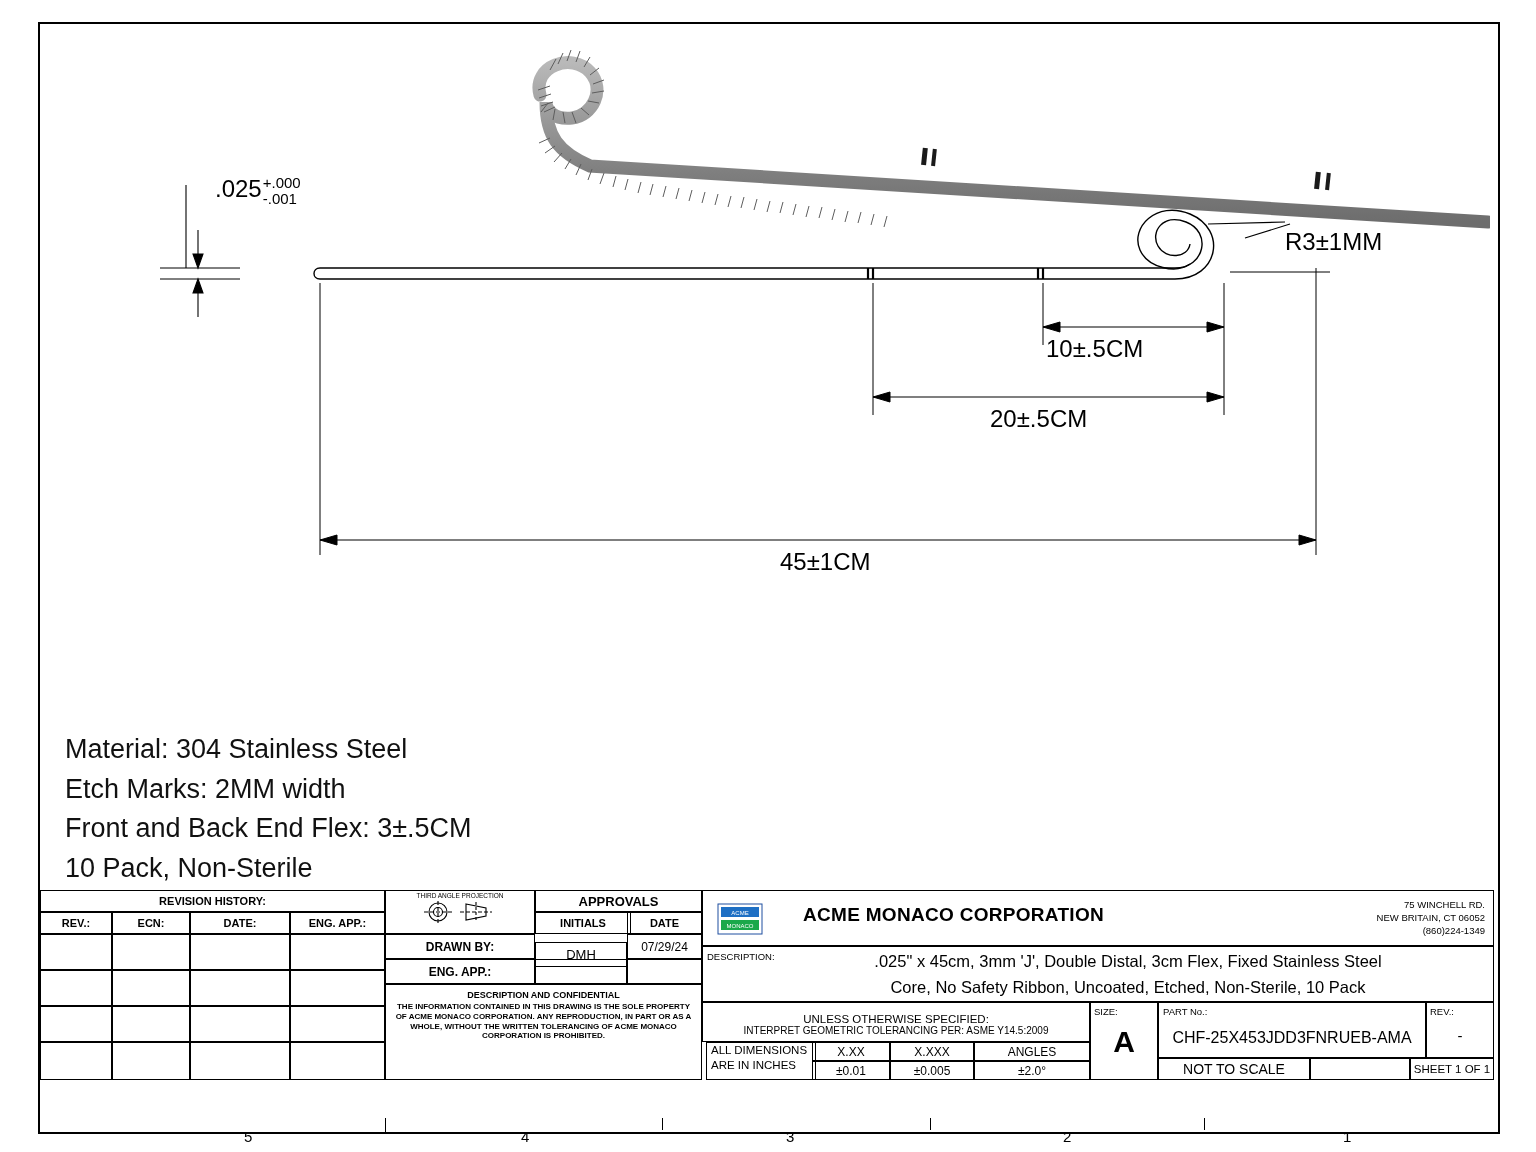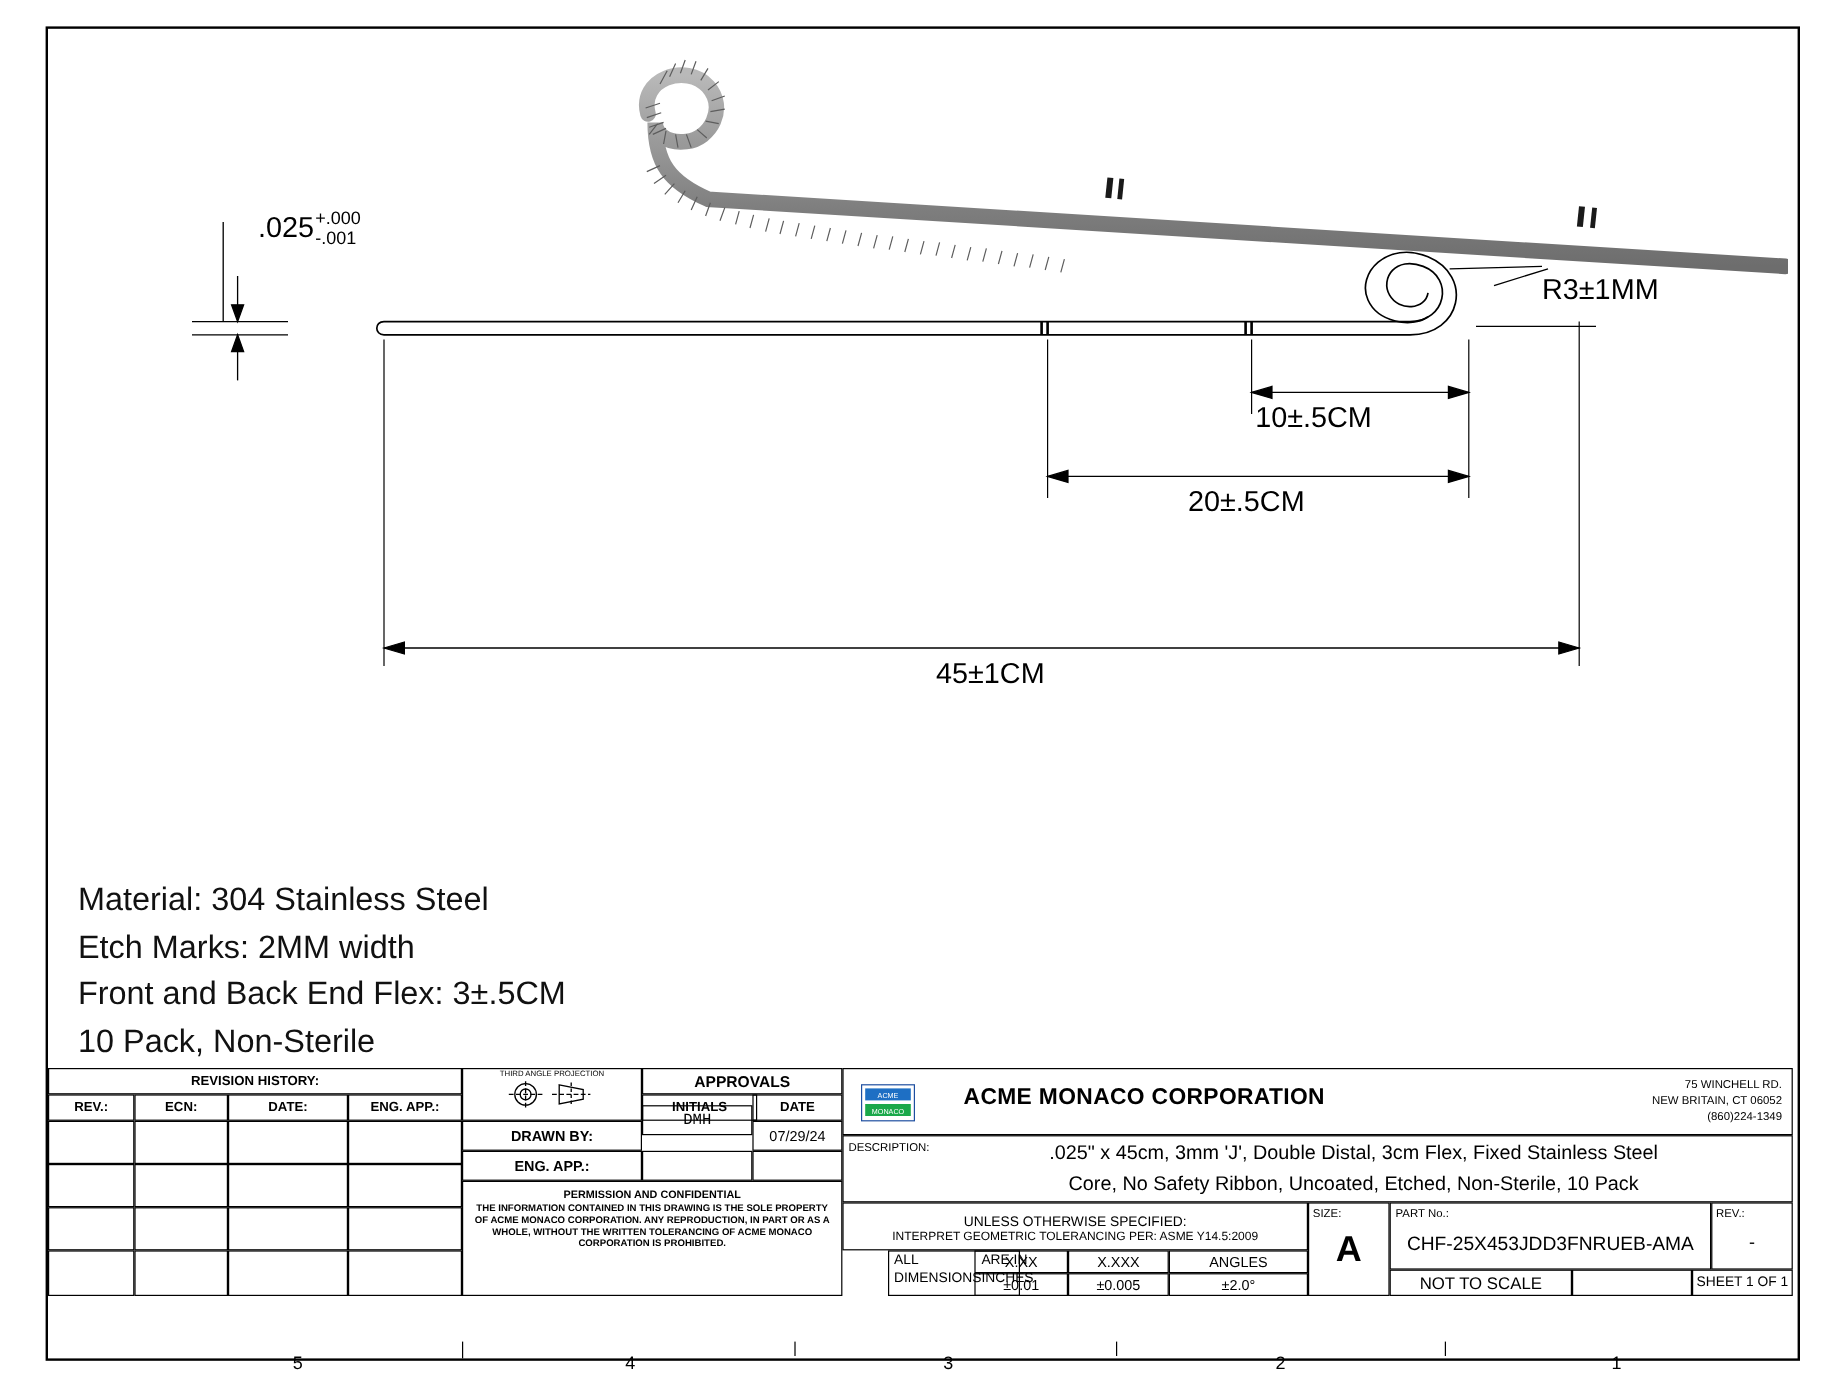--- a/index.html
+++ b/index.html
@@ -199,29 +199,29 @@
           </g>
         </svg>
       </div>
     </div>
 
     <div class="box ctr b" style="left:495px;top:0;width:167px;height:22px;font-size:13px;">APPROVALS</div>
     <div class="box ctr b" style="left:495px;top:22px;width:96px;height:22px;">INITIALS</div>
     <div class="box ctr b" style="left:587px;top:22px;width:75px;height:22px;">DATE</div>
 
     <div class="box ctr b" style="left:345px;top:44px;width:150px;height:25px;font-size:12px;">DRAWN BY:</div>
-    <div class="box ctr" style="left:495px;top:31px;width:92px;height:25px;font-size:13px;font-family:Liberation Mono, monospace;">DMH</div>
+    <div class="box ctr" style="left:495px;top:52px;width:92px;height:25px;font-size:13px;">DMH</div>
     <div class="box ctr" style="left:587px;top:44px;width:75px;height:25px;font-size:12px;">07/29/24</div>
 
     <div class="box ctr b" style="left:345px;top:69px;width:150px;height:25px;font-size:12px;">ENG. APP.:</div>
     <div class="box ctr" style="left:495px;top:69px;width:92px;height:25px;"></div>
     <div class="box ctr" style="left:587px;top:69px;width:75px;height:25px;"></div>
 
     <div class="box" style="left:345px;top:94px;width:317px;height:96px;padding:5px 8px;">
-      <div class="b" style="text-align:center;font-size:9px;">PERMISSION AND CONFIDENTIAL</div>
+      <div class="b" style="text-align:center;font-size:9px;">DESCRIPTION AND CONFIDENTIAL</div>
       <div class="b" style="text-align:center;font-size:8px;line-height:1.22;margin-top:2px;">THE INFORMATION CONTAINED IN THIS DRAWING IS THE SOLE PROPERTY OF ACME MONACO CORPORATION.  ANY REPRODUCTION, IN PART OR AS A WHOLE, WITHOUT THE WRITTEN TOLERANCING OF ACME MONACO CORPORATION IS PROHIBITED.</div>
     </div>
 
     <div class="box" style="left:662px;top:0;width:792px;height:56px;">
       <div style="position:absolute;left:14px;top:12px;width:46px;height:32px;">
         <svg width="46" height="32" viewBox="0 0 46 32">
           <rect x="1" y="1" width="44" height="30" fill="#fff" stroke="#1e4fa0" stroke-width="1"></rect>
           <rect x="4" y="4" width="38" height="10" fill="#1e6fc4"></rect>
           <text x="23" y="12" font-size="6" fill="#fff" text-anchor="middle" font-family="Liberation Sans, sans-serif">ACME</text>
           <rect x="4" y="17" width="38" height="10" fill="#1aa84a"></rect>
@@ -242,21 +242,21 @@
         <div>.025" x 45cm, 3mm 'J', Double Distal, 3cm Flex, Fixed Stainless Steel</div>
         <div>Core, No Safety Ribbon, Uncoated, Etched, Non-Sterile, 10 Pack</div>
       </div>
     </div>
 
     <div class="box" style="left:662px;top:112px;width:388px;height:40px;">
       <div style="text-align:center;font-size:11.5px;margin-top:10px;">UNLESS OTHERWISE SPECIFIED:</div>
       <div style="text-align:center;font-size:10px;">INTERPRET GEOMETRIC TOLERANCING PER: ASME Y14.5:2009</div>
     </div>
 
-    <div class="box" style="left:700px;top:152px;width:110px;height:38px;padding-left:4px;display:flex;flex-direction:row;justify-content:flex-start;font-size:11.5px;line-height:1.3;">
+    <div class="box" style="left:666px;top:152px;width:110px;height:38px;padding-left:4px;display:flex;flex-direction:column;justify-content:flex-start;font-size:11.5px;line-height:1.3;">
       <span>ALL DIMENSIONS</span>
       <span>ARE IN INCHES</span>
     </div>
     <div class="box ctr" style="left:772px;top:152px;width:78px;height:19px;font-size:12px;">X.XX</div>
     <div class="box ctr" style="left:850px;top:152px;width:84px;height:19px;font-size:12px;">X.XXX</div>
     <div class="box ctr" style="left:934px;top:152px;width:116px;height:19px;font-size:12px;">ANGLES</div>
     <div class="box ctr" style="left:772px;top:171px;width:78px;height:19px;font-size:12px;">±0.01</div>
     <div class="box ctr" style="left:850px;top:171px;width:84px;height:19px;font-size:12px;">±0.005</div>
     <div class="box ctr" style="left:934px;top:171px;width:116px;height:19px;font-size:12px;">±2.0°</div>
 

